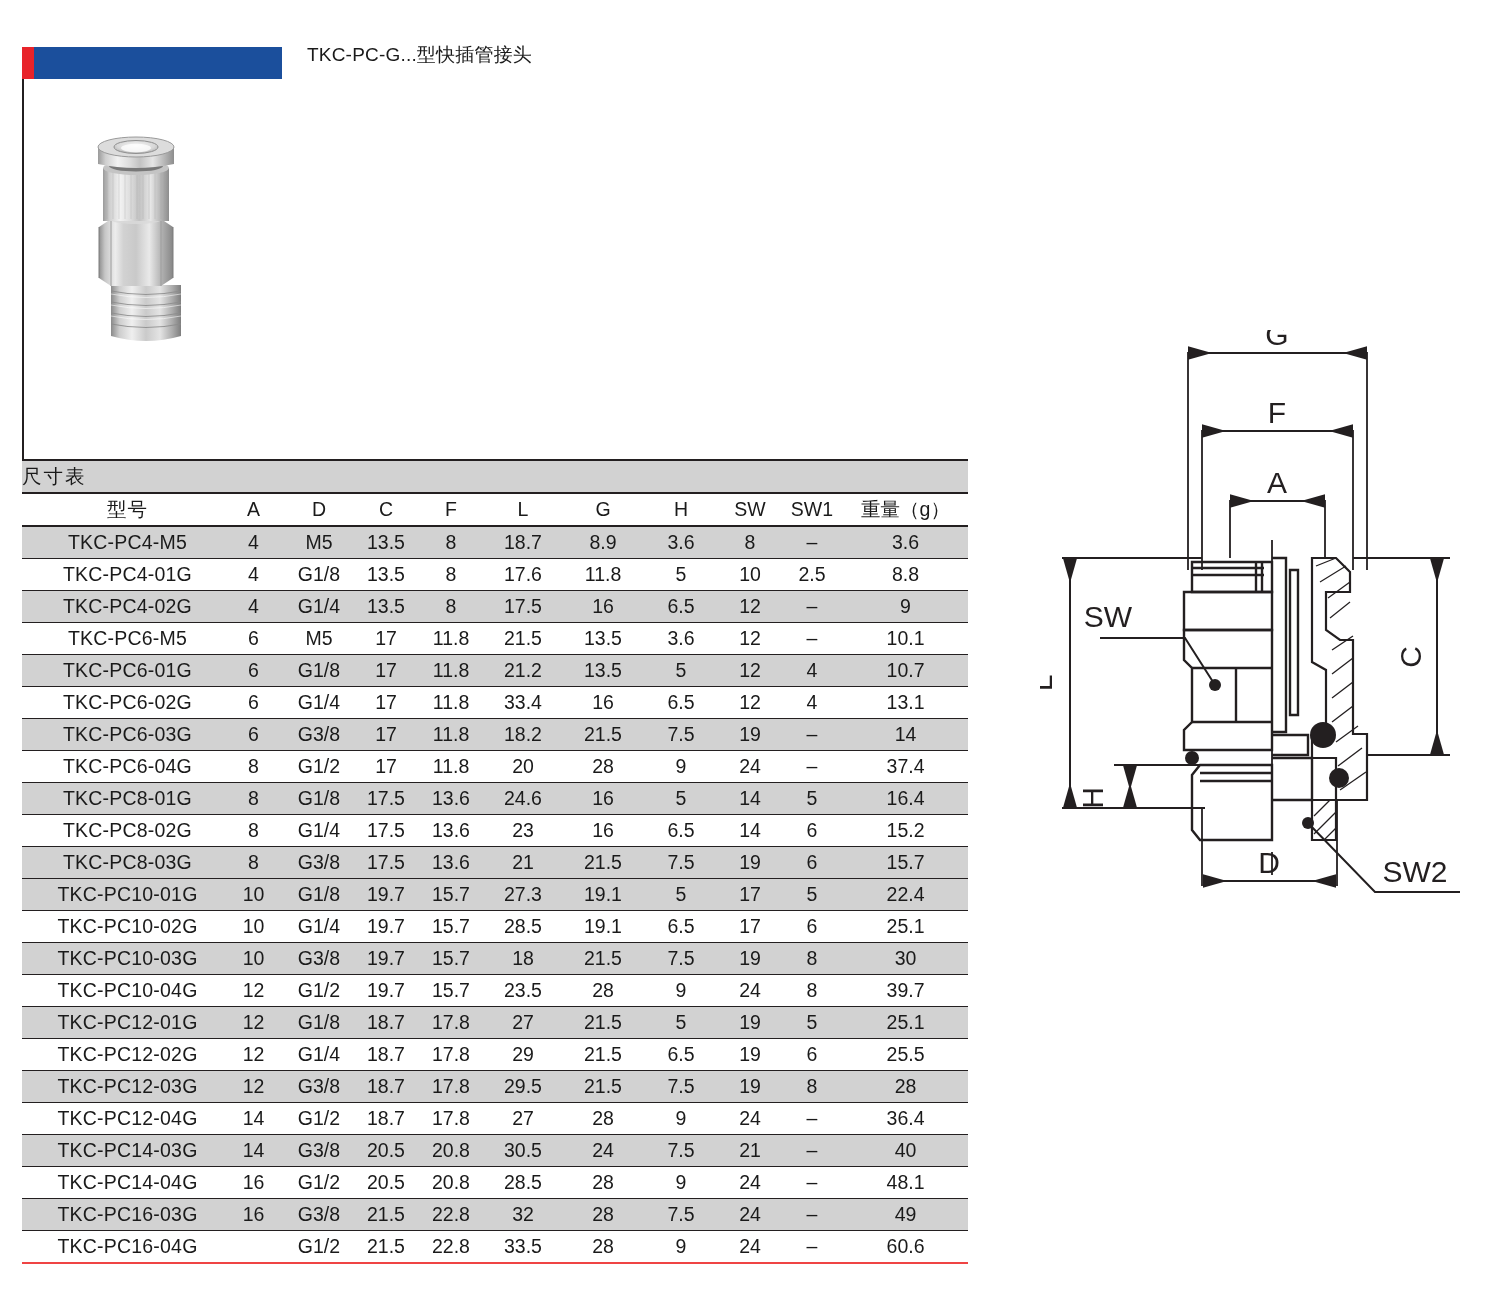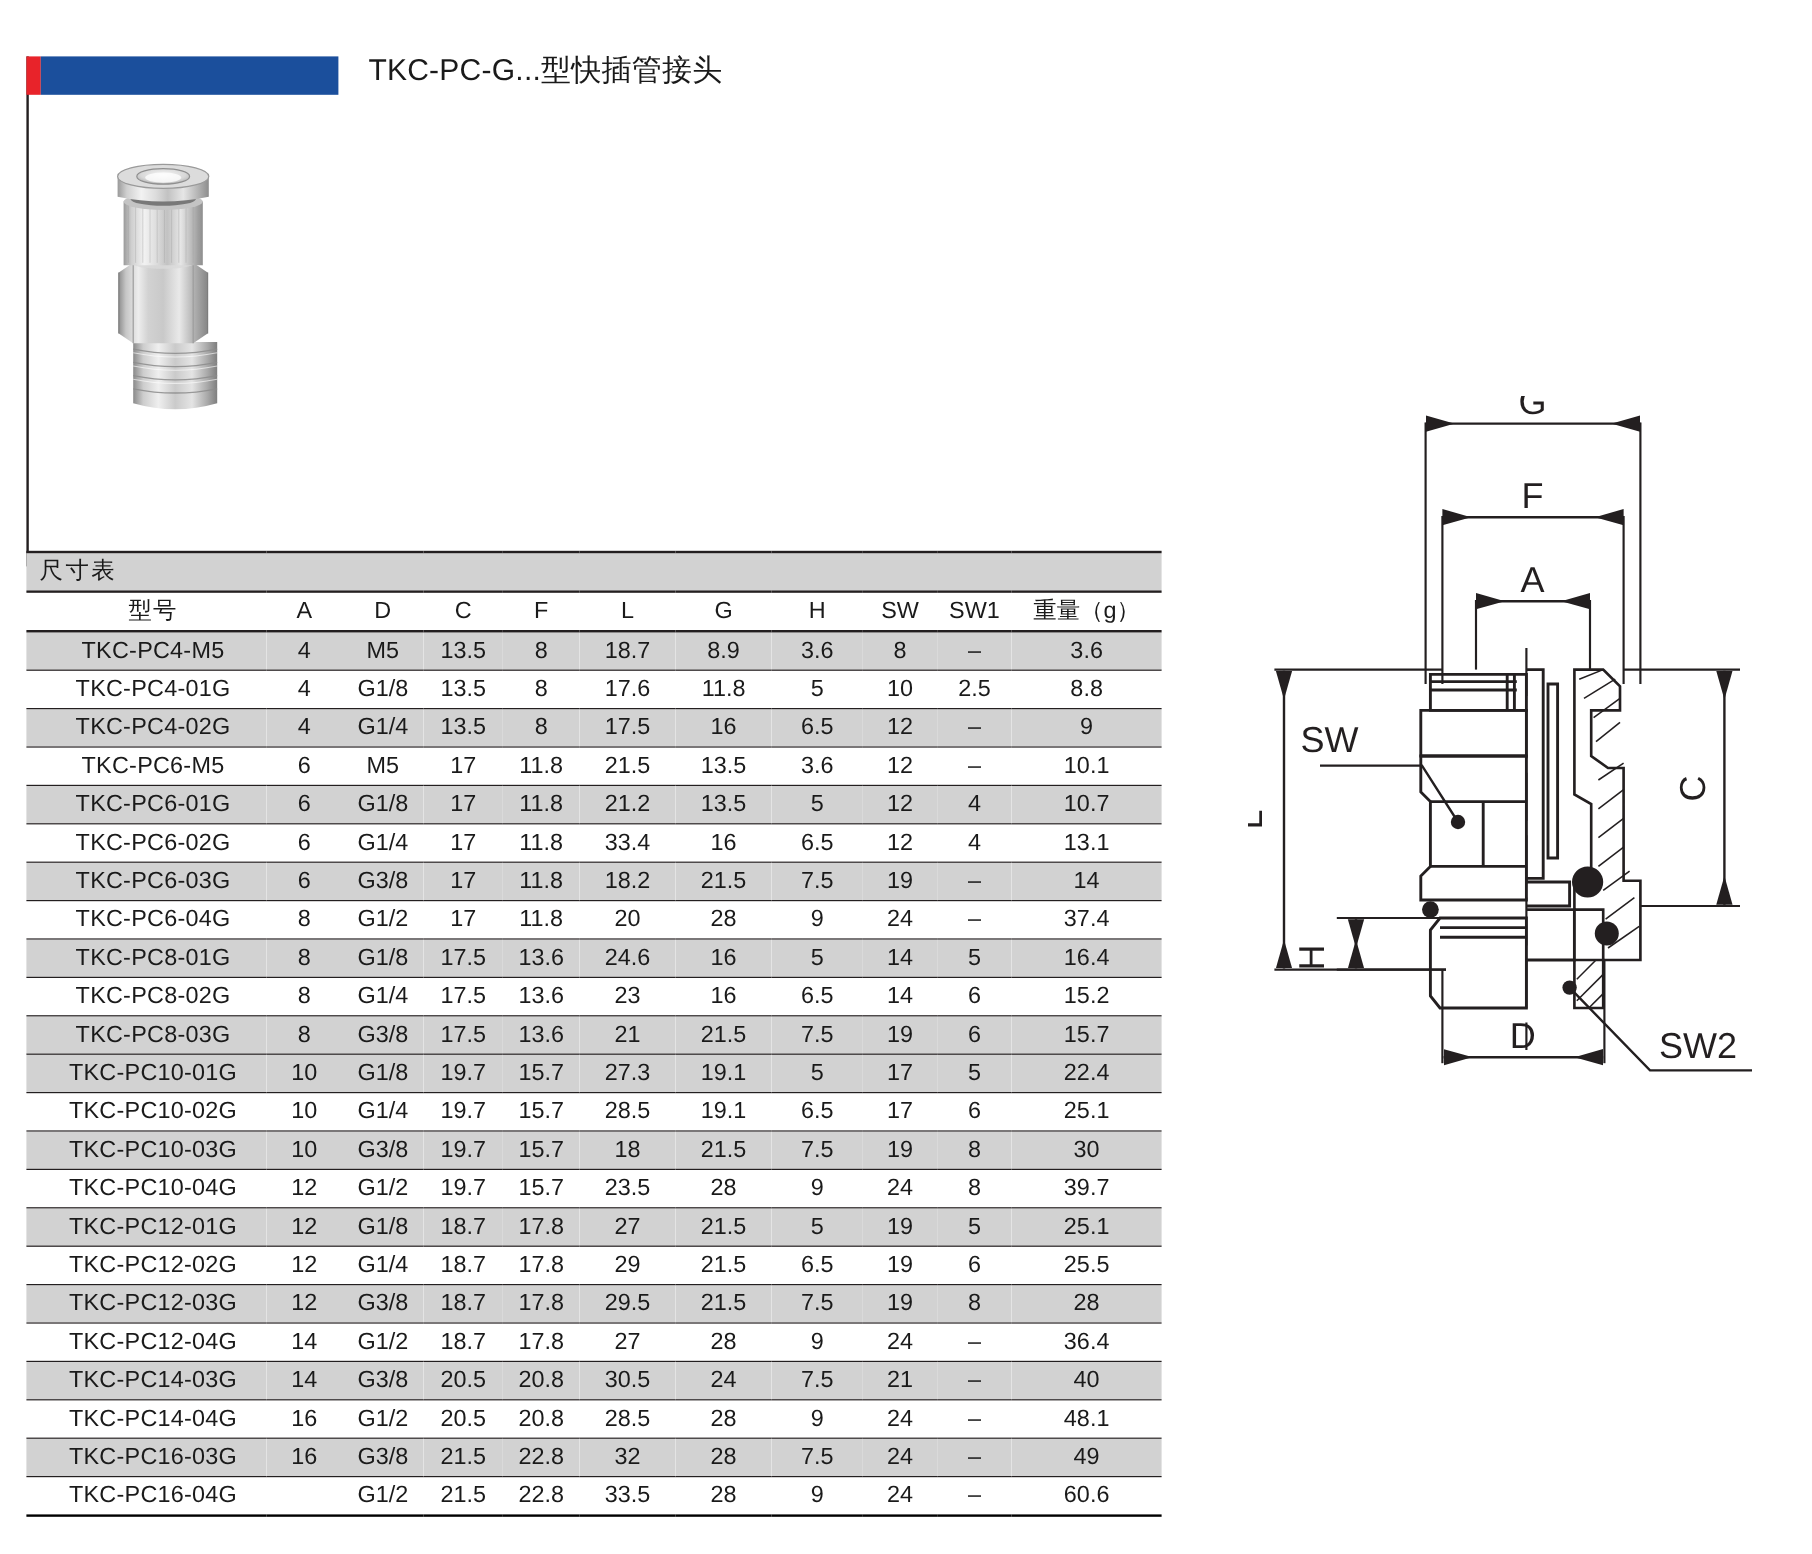--- a/index.html
+++ b/index.html
@@ -39,21 +39,21 @@
     left: 22px;
     top: 47px;
     width: 2px;
     height: 425px;
     background: #231f20;
   }
   #page-title {
     position: absolute;
     left: 307px;
     top: 42px;
-    font-size: 25px;
+    font-size: 19px;
     letter-spacing: 0.2px;
     white-space: nowrap;
     color: #1a1a1a;
   }
 
   
   #product-photo {
     position: absolute;
     left: 83px;
     top: 122px;
@@ -80,21 +80,20 @@
     height: 31px;
     line-height: 31px;
     font-weight: normal;
     text-align: center;
     white-space: nowrap;
     overflow: hidden;
   }
   tr.caption-row td {
     background: #d2d2d2;
     text-align: left;
-    padding-left: 11px;
     border-top: 2px solid #231f20;
     border-bottom: 2px solid #231f20;
     letter-spacing: 2px;
   }
   tr.head-row th {
     background: #ffffff;
     border-bottom: 2px solid #231f20;
   }
   tr.head-row th.c-model {
     text-align: center;
@@ -109,21 +108,21 @@
     padding-left: 11px;
     letter-spacing: 0.2px;
   }
   tr.data-row.shade td {
     background: #d2d2d2;
   }
   tr.data-row.plain td {
     background: #ffffff;
   }
   tr.data-row:last-child td {
-    border-bottom: 2px solid #000000;
+    border-bottom: 2px solid #ef4444;
   }
 
   
   col.w-model  { width: 200px; }
   col.w-a      { width: 63px; }
   col.w-d      { width: 68px; }
   col.w-c      { width: 66px; }
   col.w-f      { width: 64px; }
   col.w-l      { width: 80px; }
   col.w-g      { width: 80px; }

